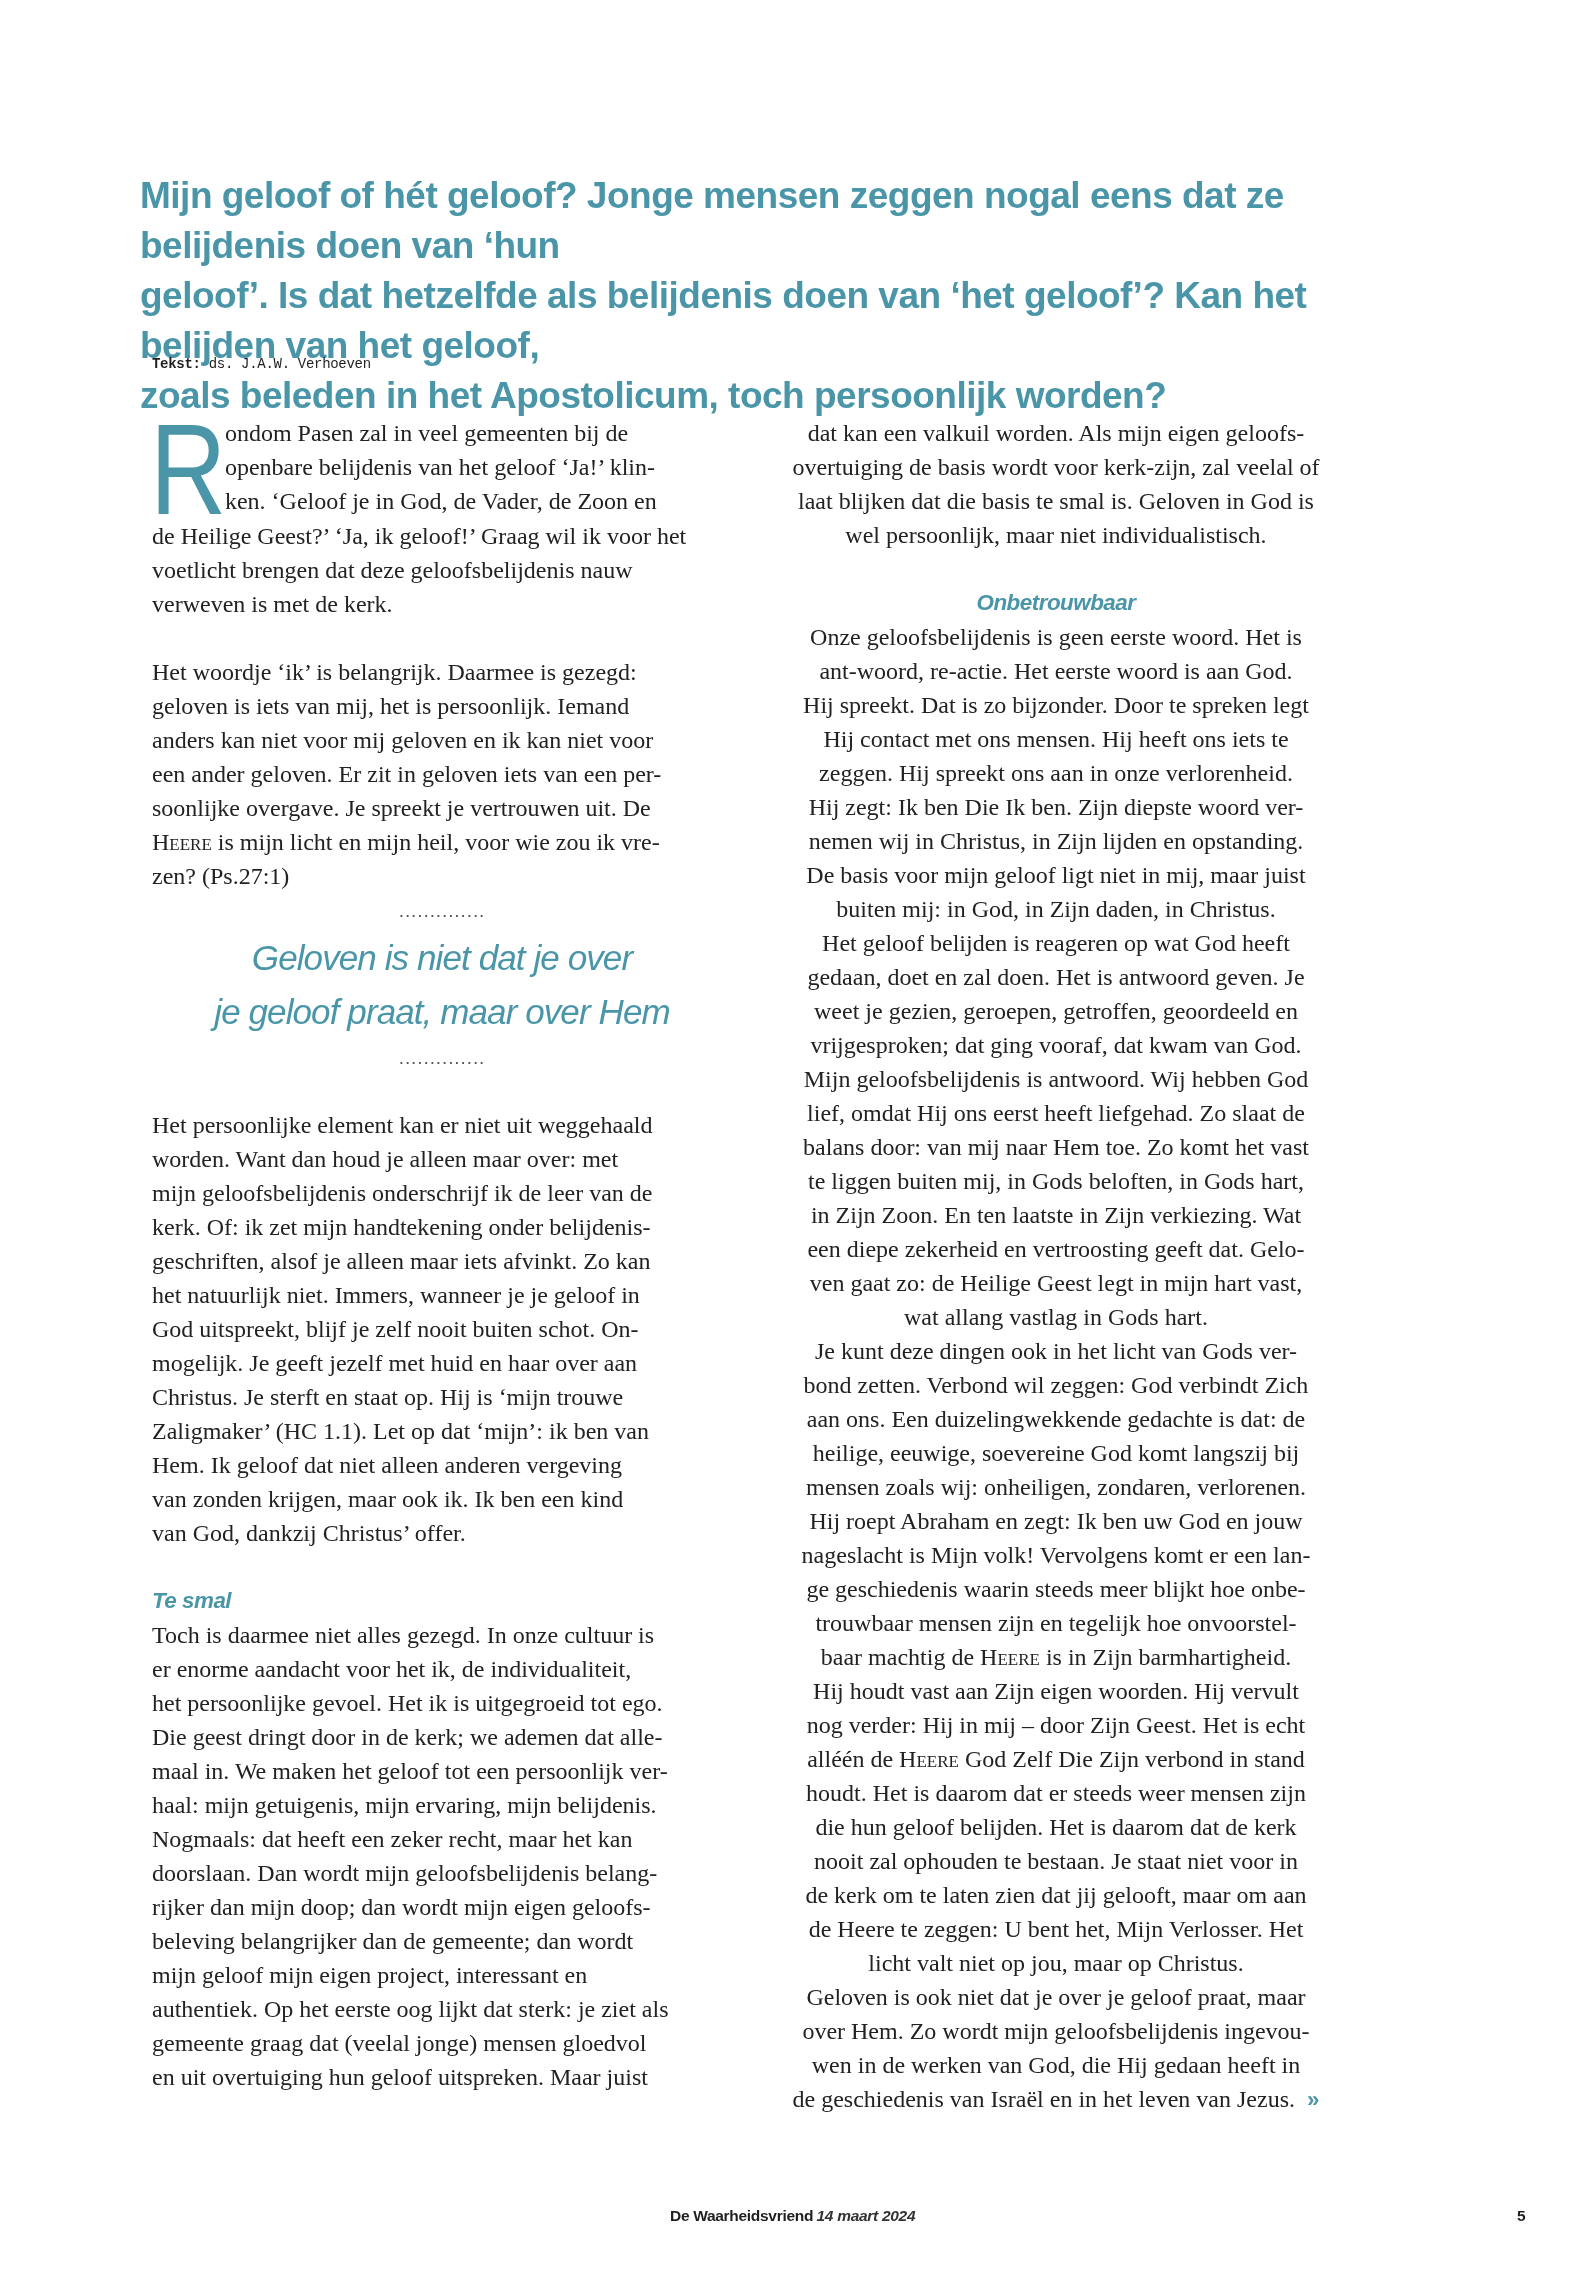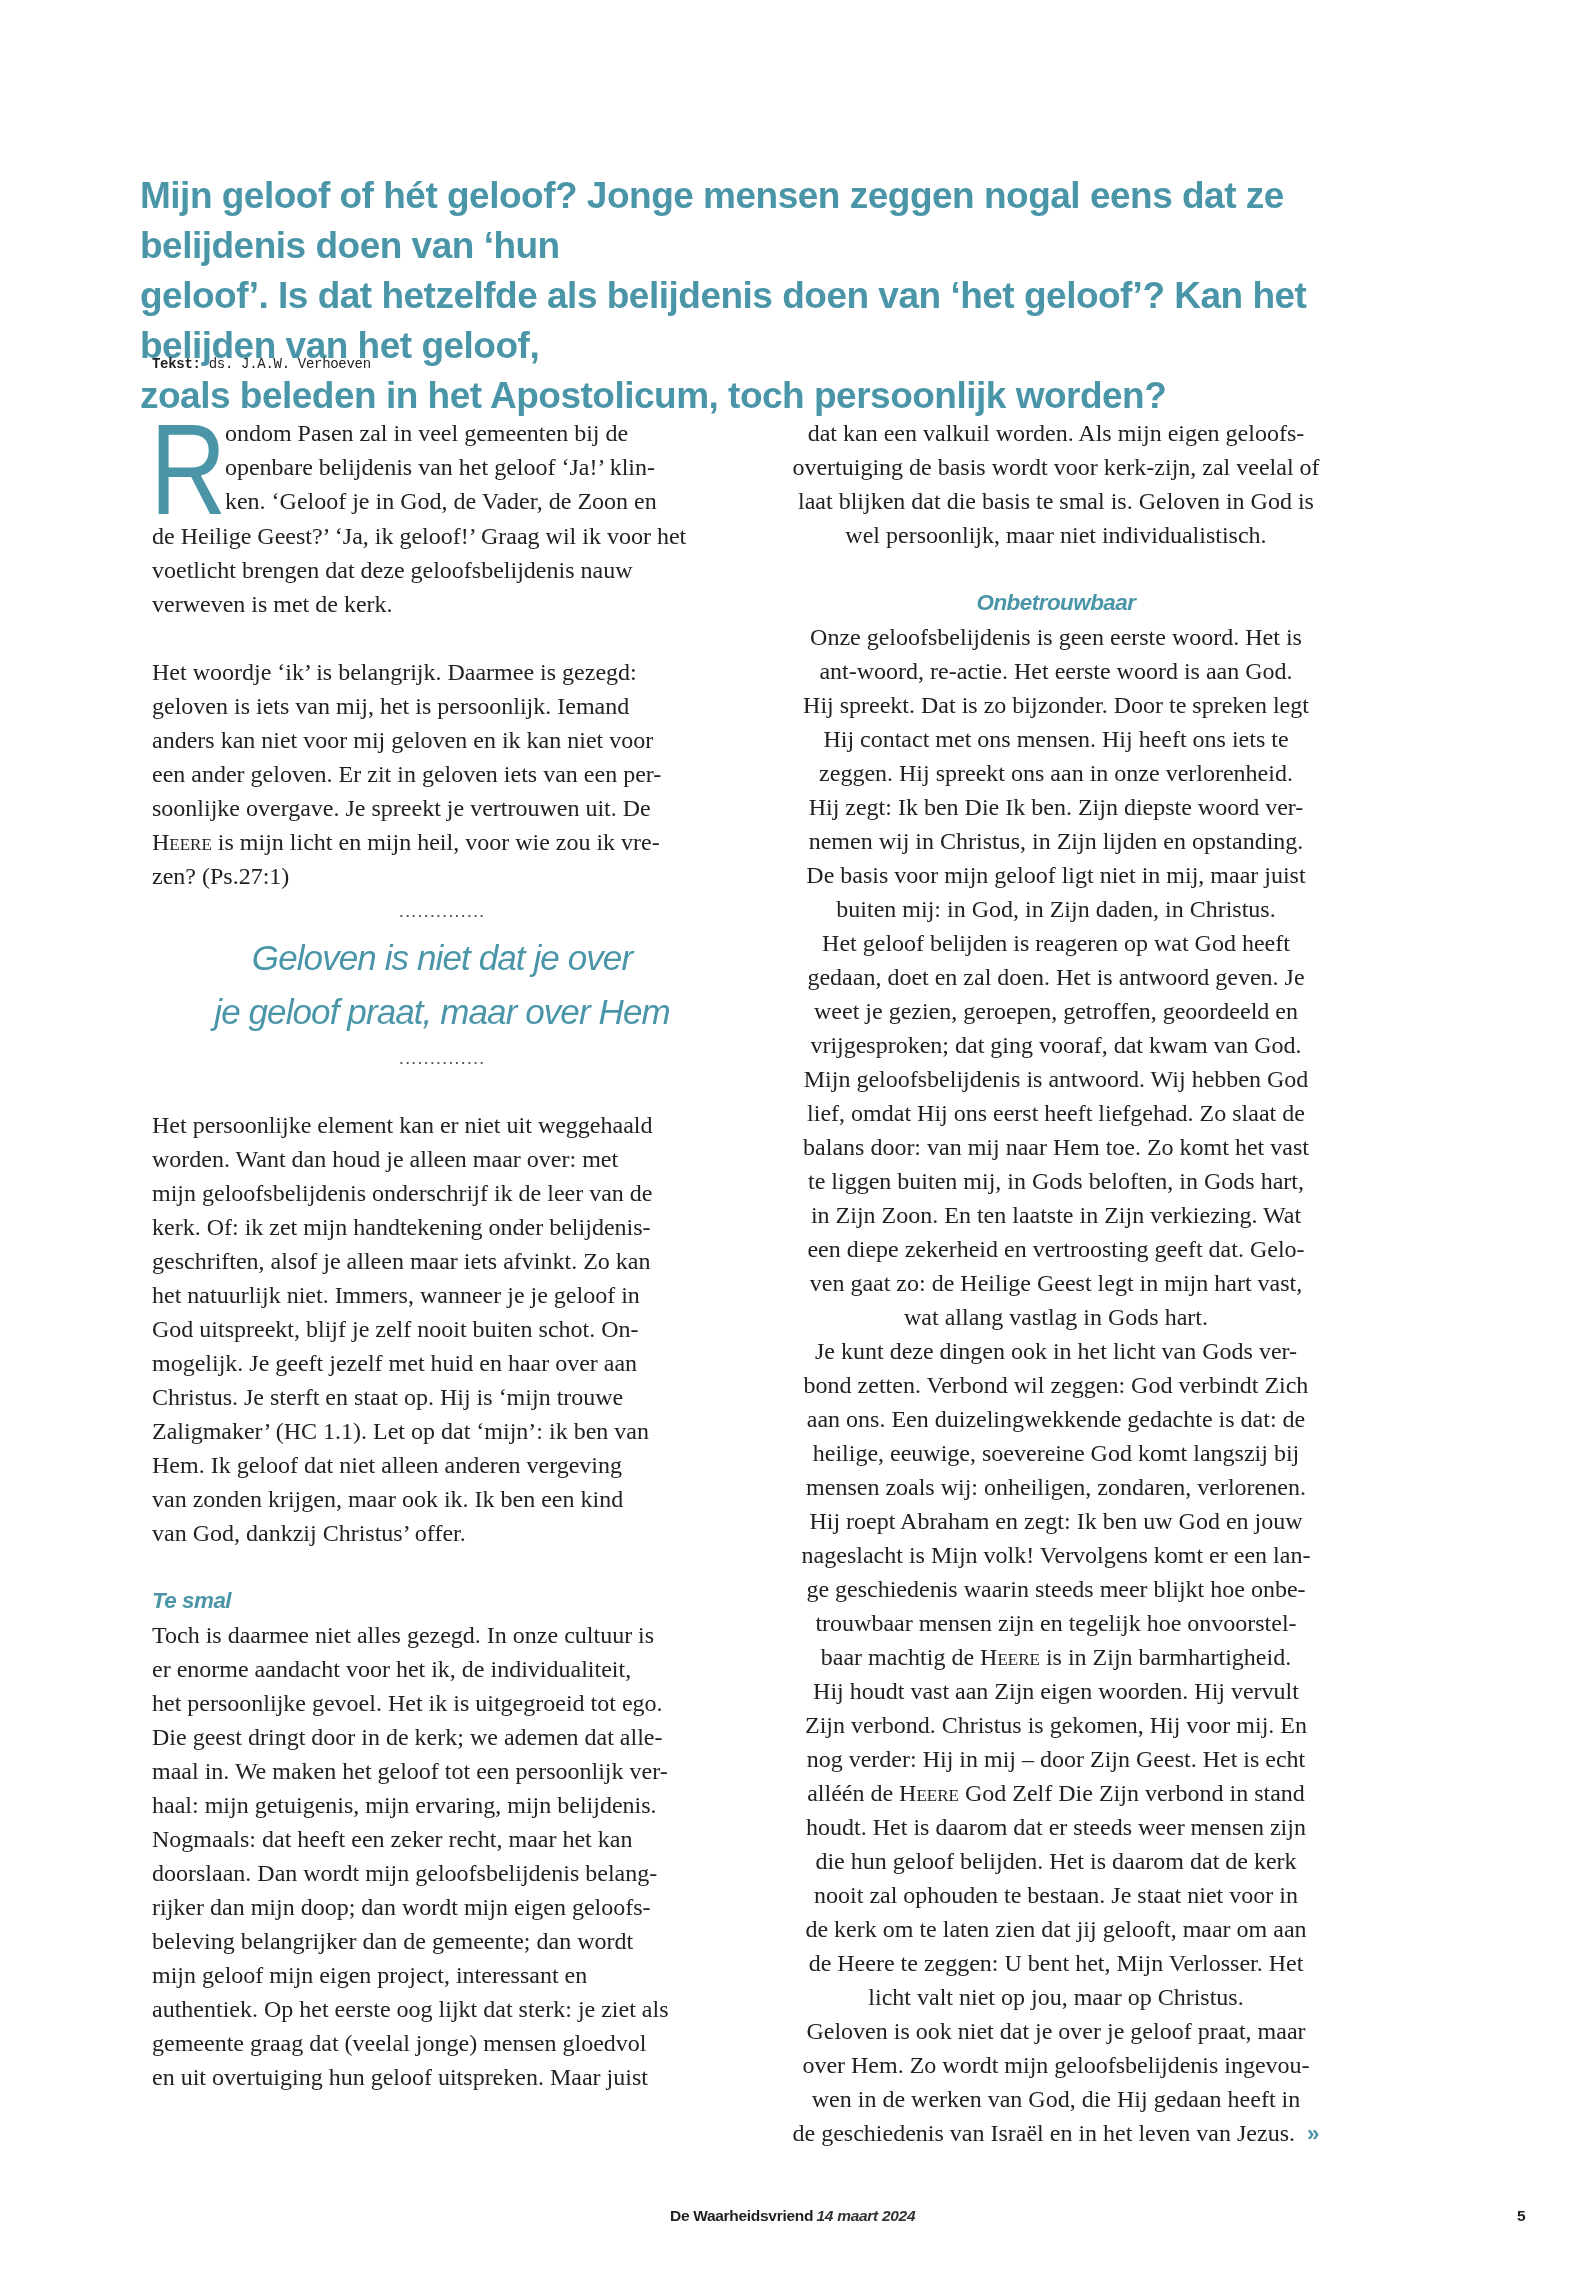--- a/index.html
+++ b/index.html
@@ -168,21 +168,20 @@
     <span class="line">bond zetten. Verbond wil zeggen: God verbindt Zich</span>
     <span class="line">aan ons. Een duizelingwekkende gedachte is dat: de</span>
     <span class="line">heilige, eeuwige, soevereine God komt langszij bij</span>
     <span class="line">mensen zoals wij: onheiligen, zondaren, verlorenen.</span>
     <span class="line">Hij roept Abraham en zegt: Ik ben uw God en jouw</span>
     <span class="line">nageslacht is Mijn volk! Vervolgens komt er een lan-</span>
     <span class="line">ge geschiedenis waarin steeds meer blijkt hoe onbe-</span>
     <span class="line">trouwbaar mensen zijn en tegelijk hoe onvoorstel-</span>
     <span class="line"><span>baar machtig de </span><span class="smallcaps">Heere</span><span> is in Zijn barmhartigheid.</span></span>
     <span class="line">Hij houdt vast aan Zijn eigen woorden. Hij vervult</span>
-    <span class="line">Zijn verbond. Christus is gekomen, Hij voor mij. En</span>
     <span class="line">nog verder: Hij in mij – door Zijn Geest. Het is echt</span>
     <span class="line"><span>alléén de </span><span class="smallcaps">Heere</span><span> God Zelf Die Zijn verbond in stand</span></span>
     <span class="line">houdt. Het is daarom dat er steeds weer mensen zijn</span>
     <span class="line">die hun geloof belijden. Het is daarom dat de kerk</span>
     <span class="line">nooit zal ophouden te bestaan. Je staat niet voor in</span>
     <span class="line">de kerk om te laten zien dat jij gelooft, maar om aan</span>
     <span class="line">de Heere te zeggen: U bent het, Mijn Verlosser. Het</span>
     <span class="line">licht valt niet op jou, maar op Christus.</span>
     <span class="line">Geloven is ook niet dat je over je geloof praat, maar</span>
     <span class="line">over Hem. Zo wordt mijn geloofsbelijdenis ingevou-</span>

